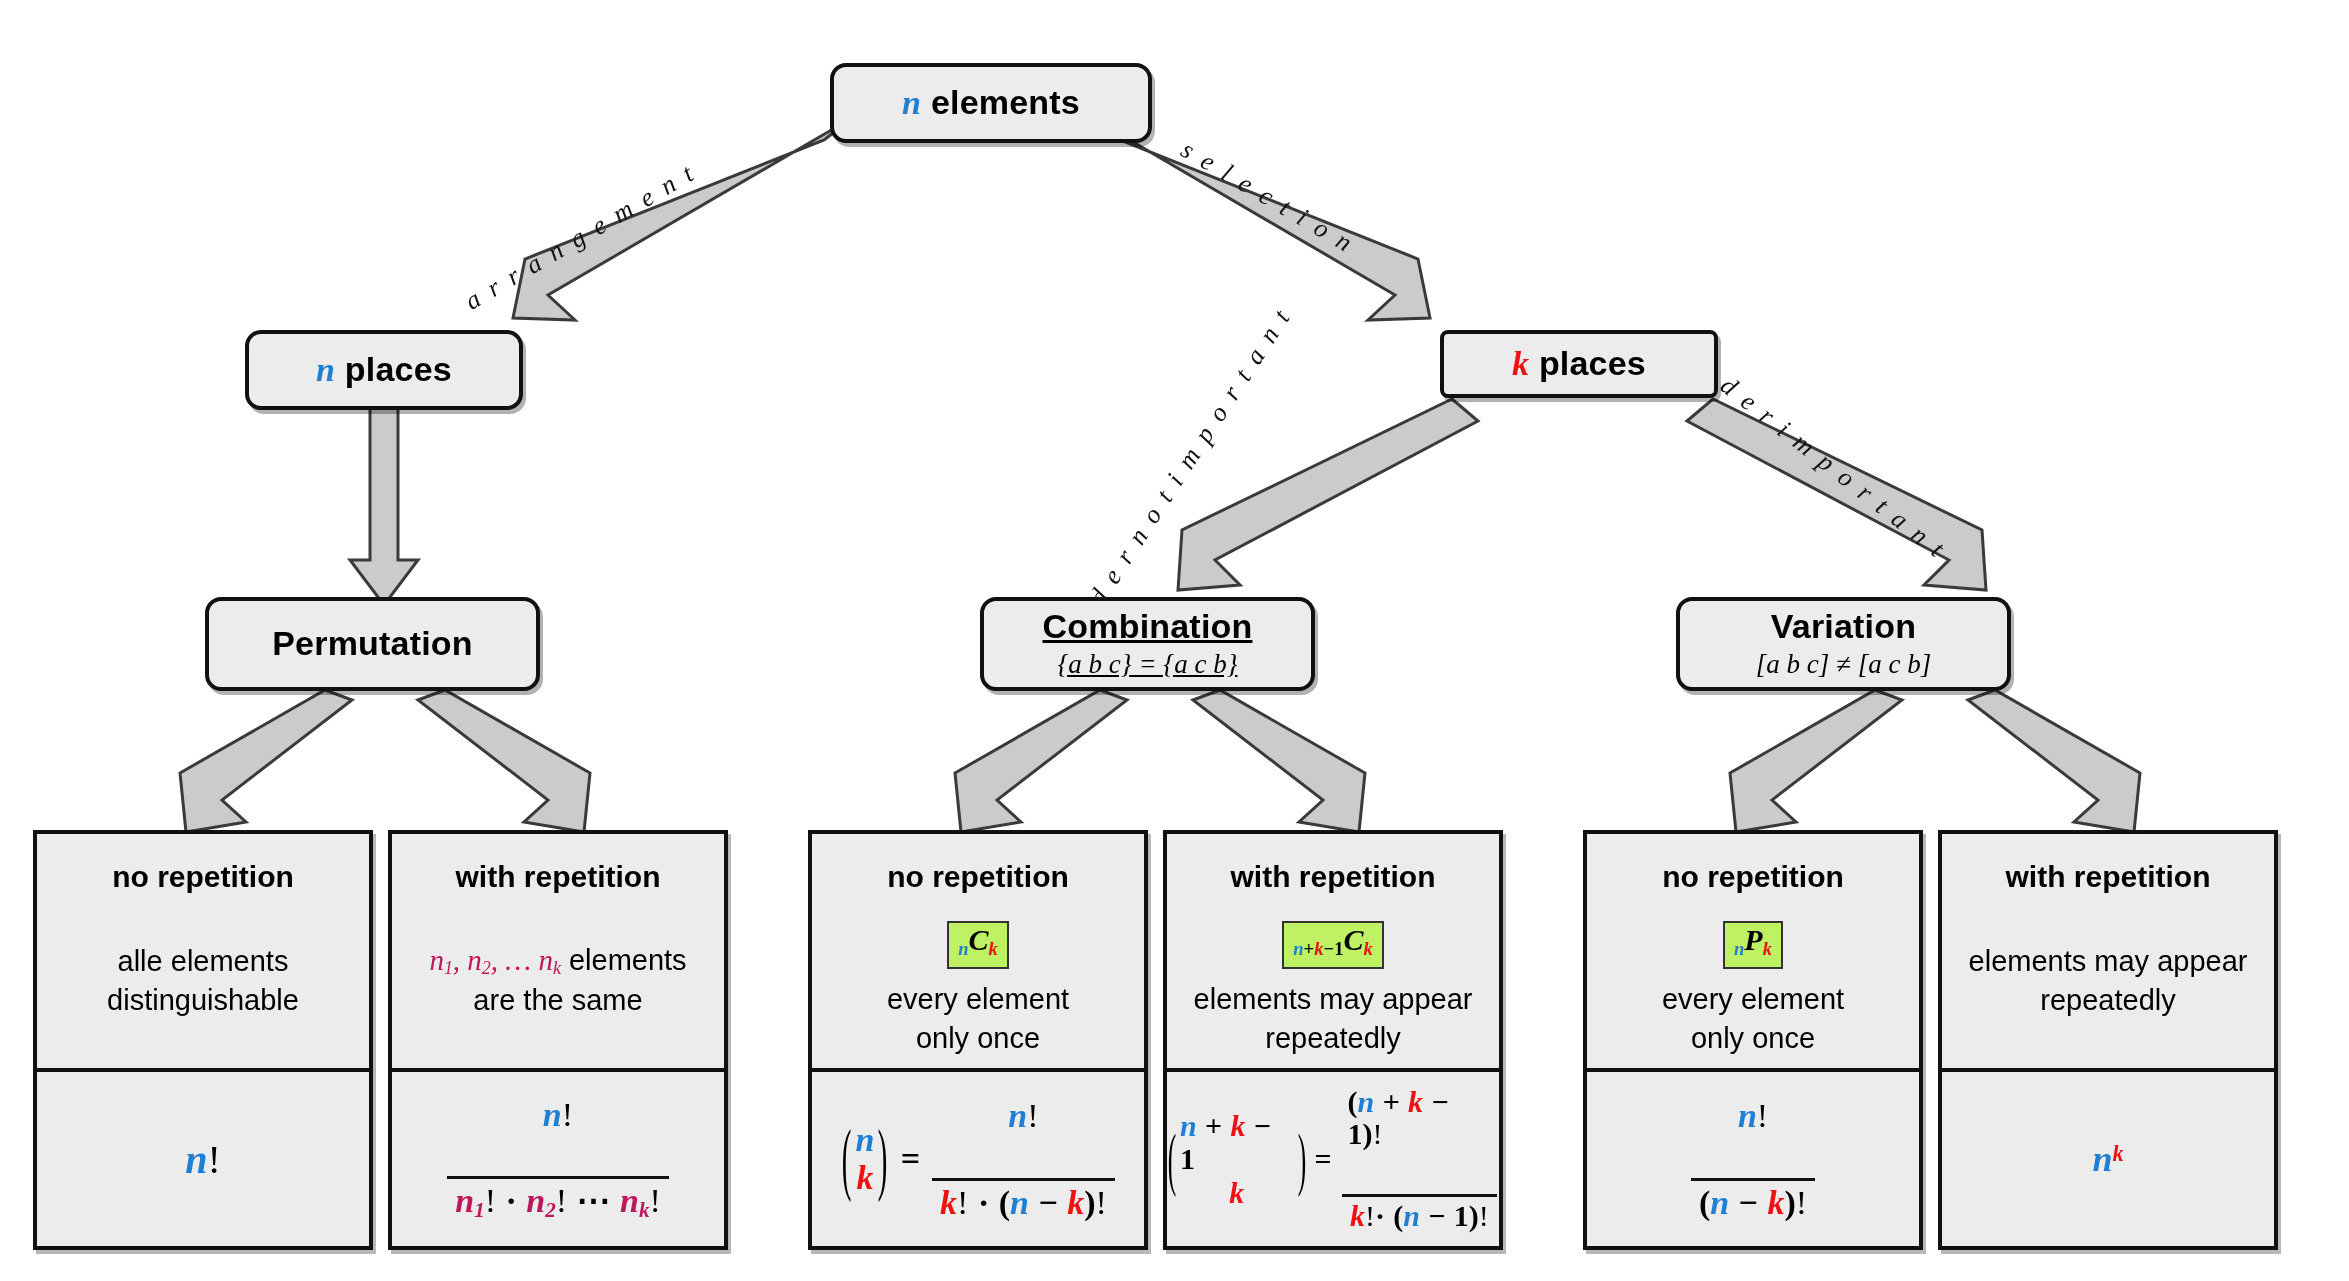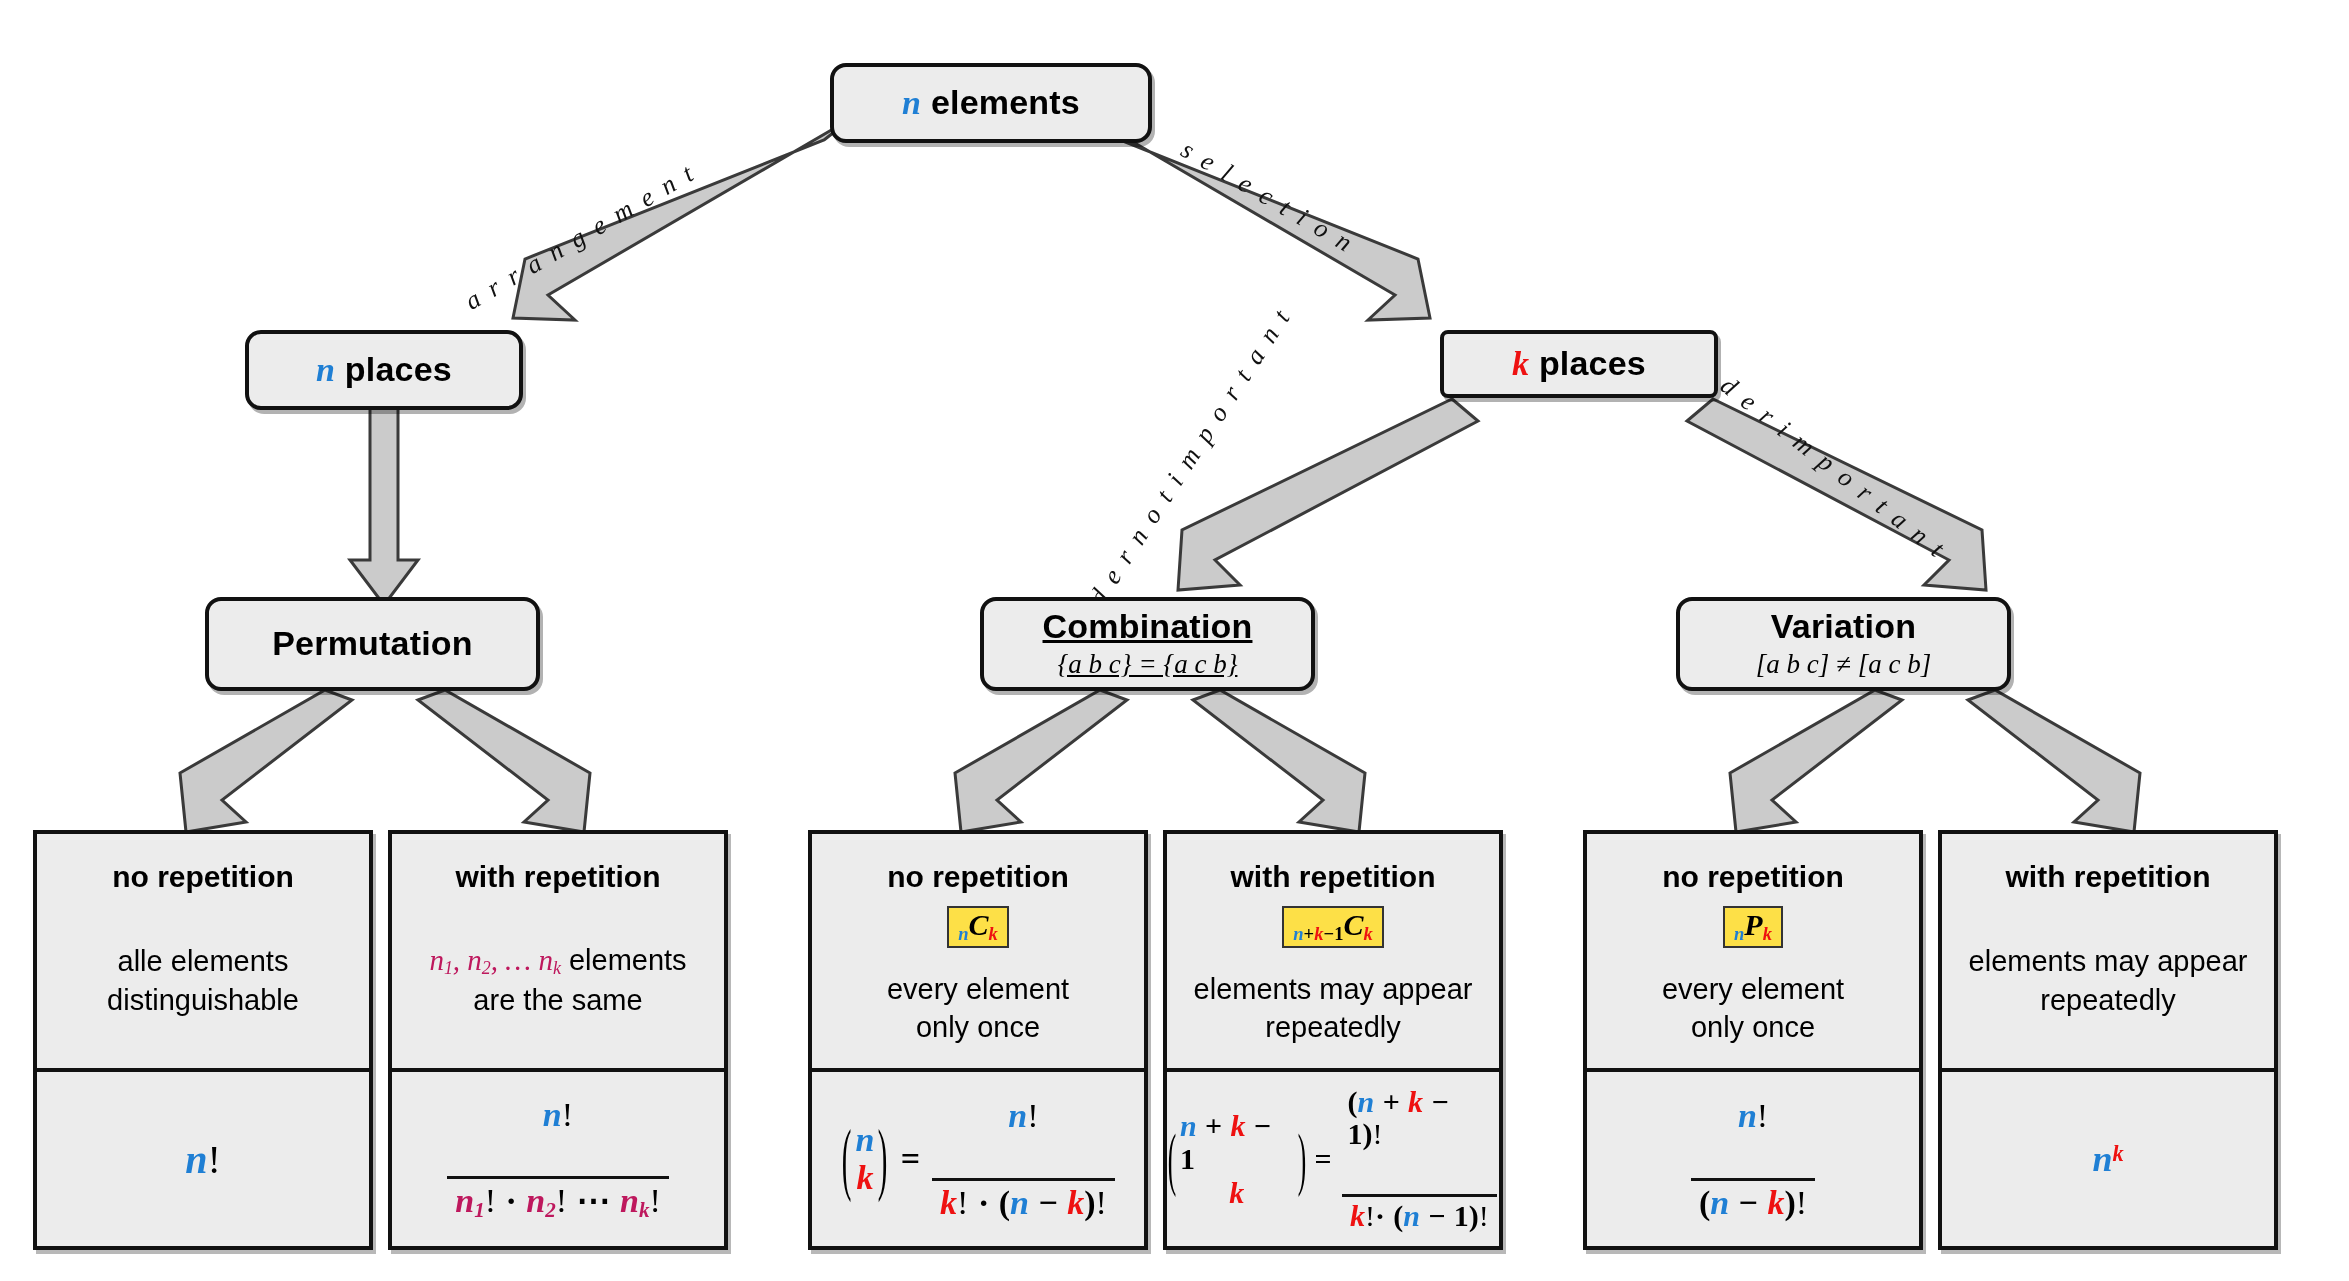--- a/index.html
+++ b/index.html
@@ -17,22 +17,22 @@
   .node .sub{font-family:"Liberation Serif",serif;font-size:27px;margin-top:4px;line-height:1.1;}
 
   
   .leaf{position:absolute;background:#ececec;border:4px solid #111;box-sizing:border-box;
         box-shadow:3px 4px 0 rgba(0,0,0,0.28);display:flex;flex-direction:column;}
   .leaf .upper{flex:1 1 auto;display:flex;flex-direction:column;align-items:center;
         padding-top:26px;box-sizing:border-box;}
   .leaf .lower{height:178px;border-top:4px solid #111;display:flex;align-items:center;
         justify-content:center;box-sizing:border-box;}
   .leaf .head{font-size:30px;font-weight:bold;line-height:1.1;}
-  .leaf .notation{margin-top:13px;border:2px solid #333;padding:2px 9px 3px 9px;
-        background:#fde047;font-family:"Liberation Serif",serif;font-weight:bold;line-height:1;}
+  .leaf .notation{margin-top:28px;border:2px solid #333;padding:2px 9px 9px 9px;
+        background:#bef264;font-family:"Liberation Serif",serif;font-weight:bold;line-height:1;}
   .leaf .desc{font-size:29px;line-height:1.32;text-align:center;margin-top:auto;
         margin-bottom:auto;padding:0 10px;}
 
   
   .m{font-family:"Liberation Serif",serif;font-style:italic;font-weight:bold;}
   .mi{font-family:"Liberation Serif",serif;font-style:italic;}
   .blue{color:#1f7fd4;}
   .red{color:#ee1111;}
   .green{color:#be185d;}
   .op{font-family:"Liberation Serif",serif;font-style:normal;font-weight:bold;}

